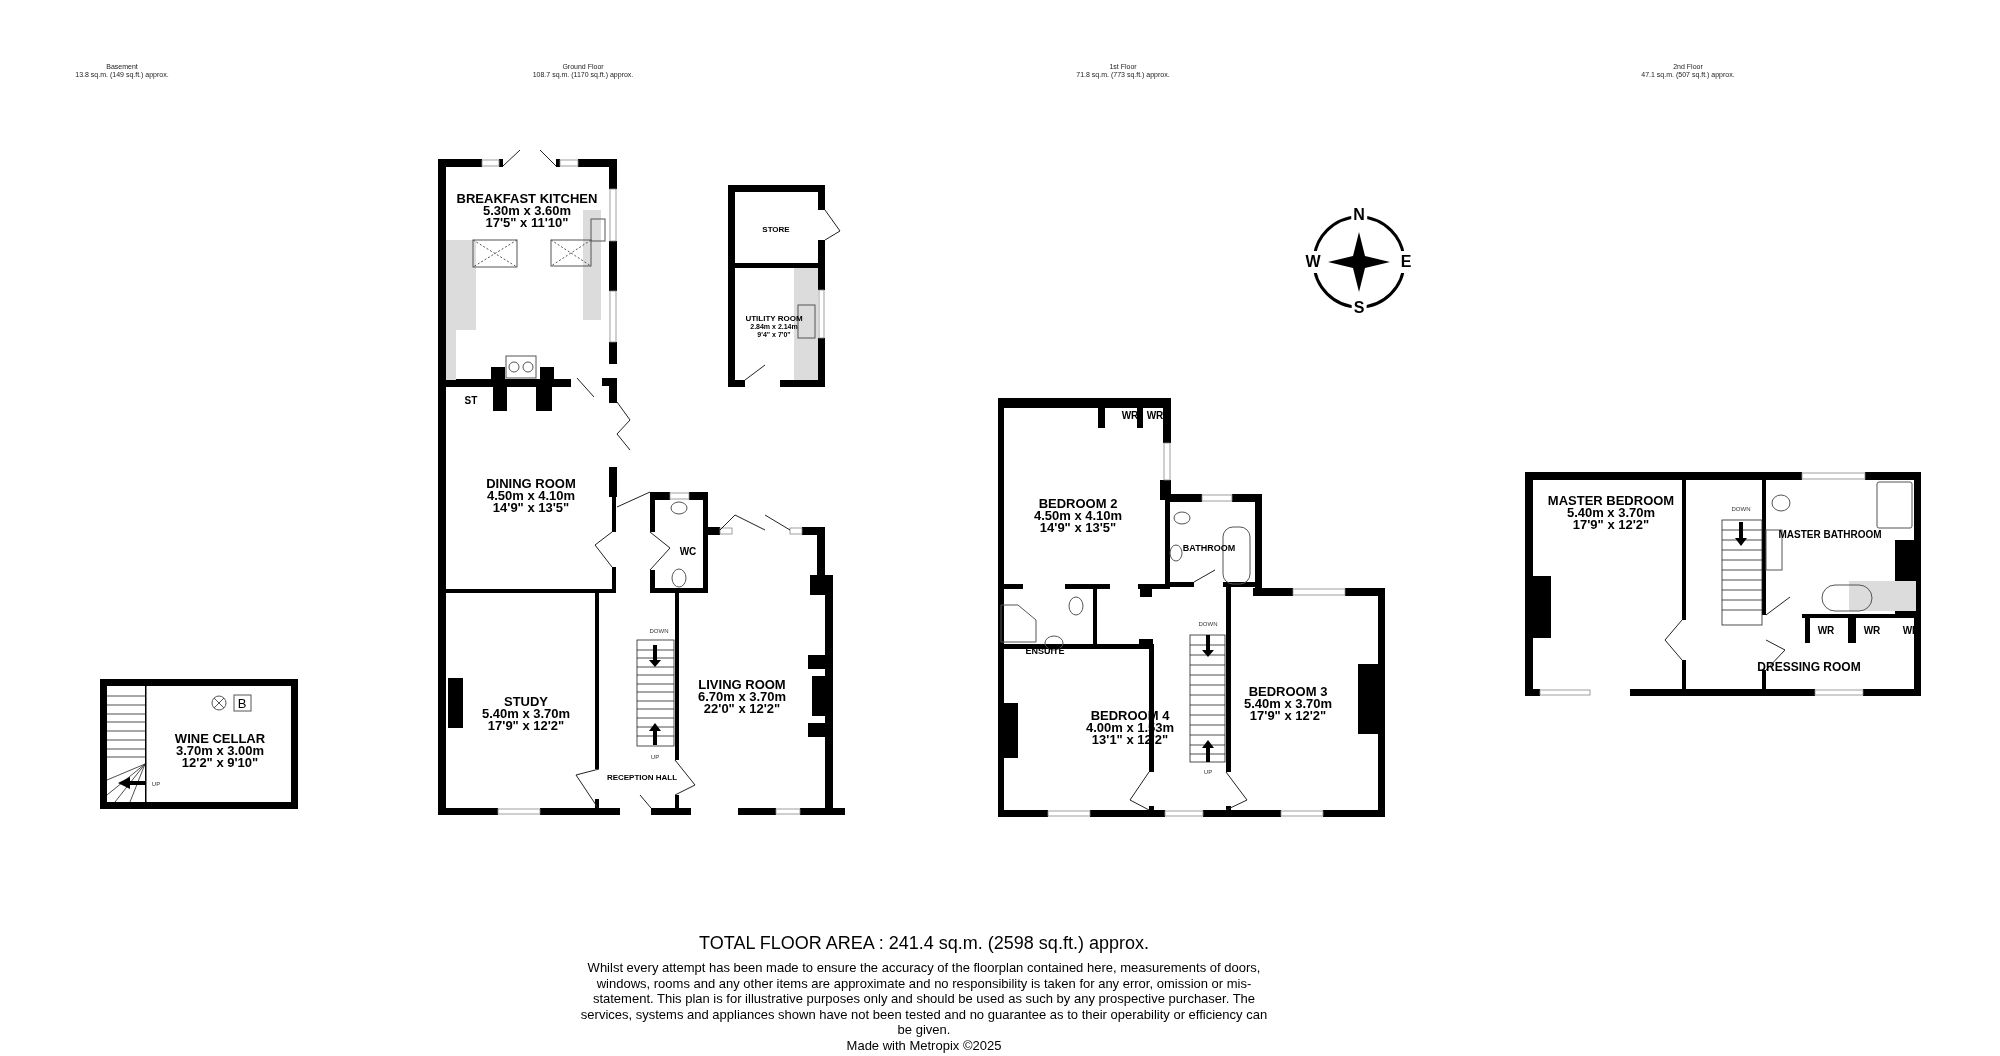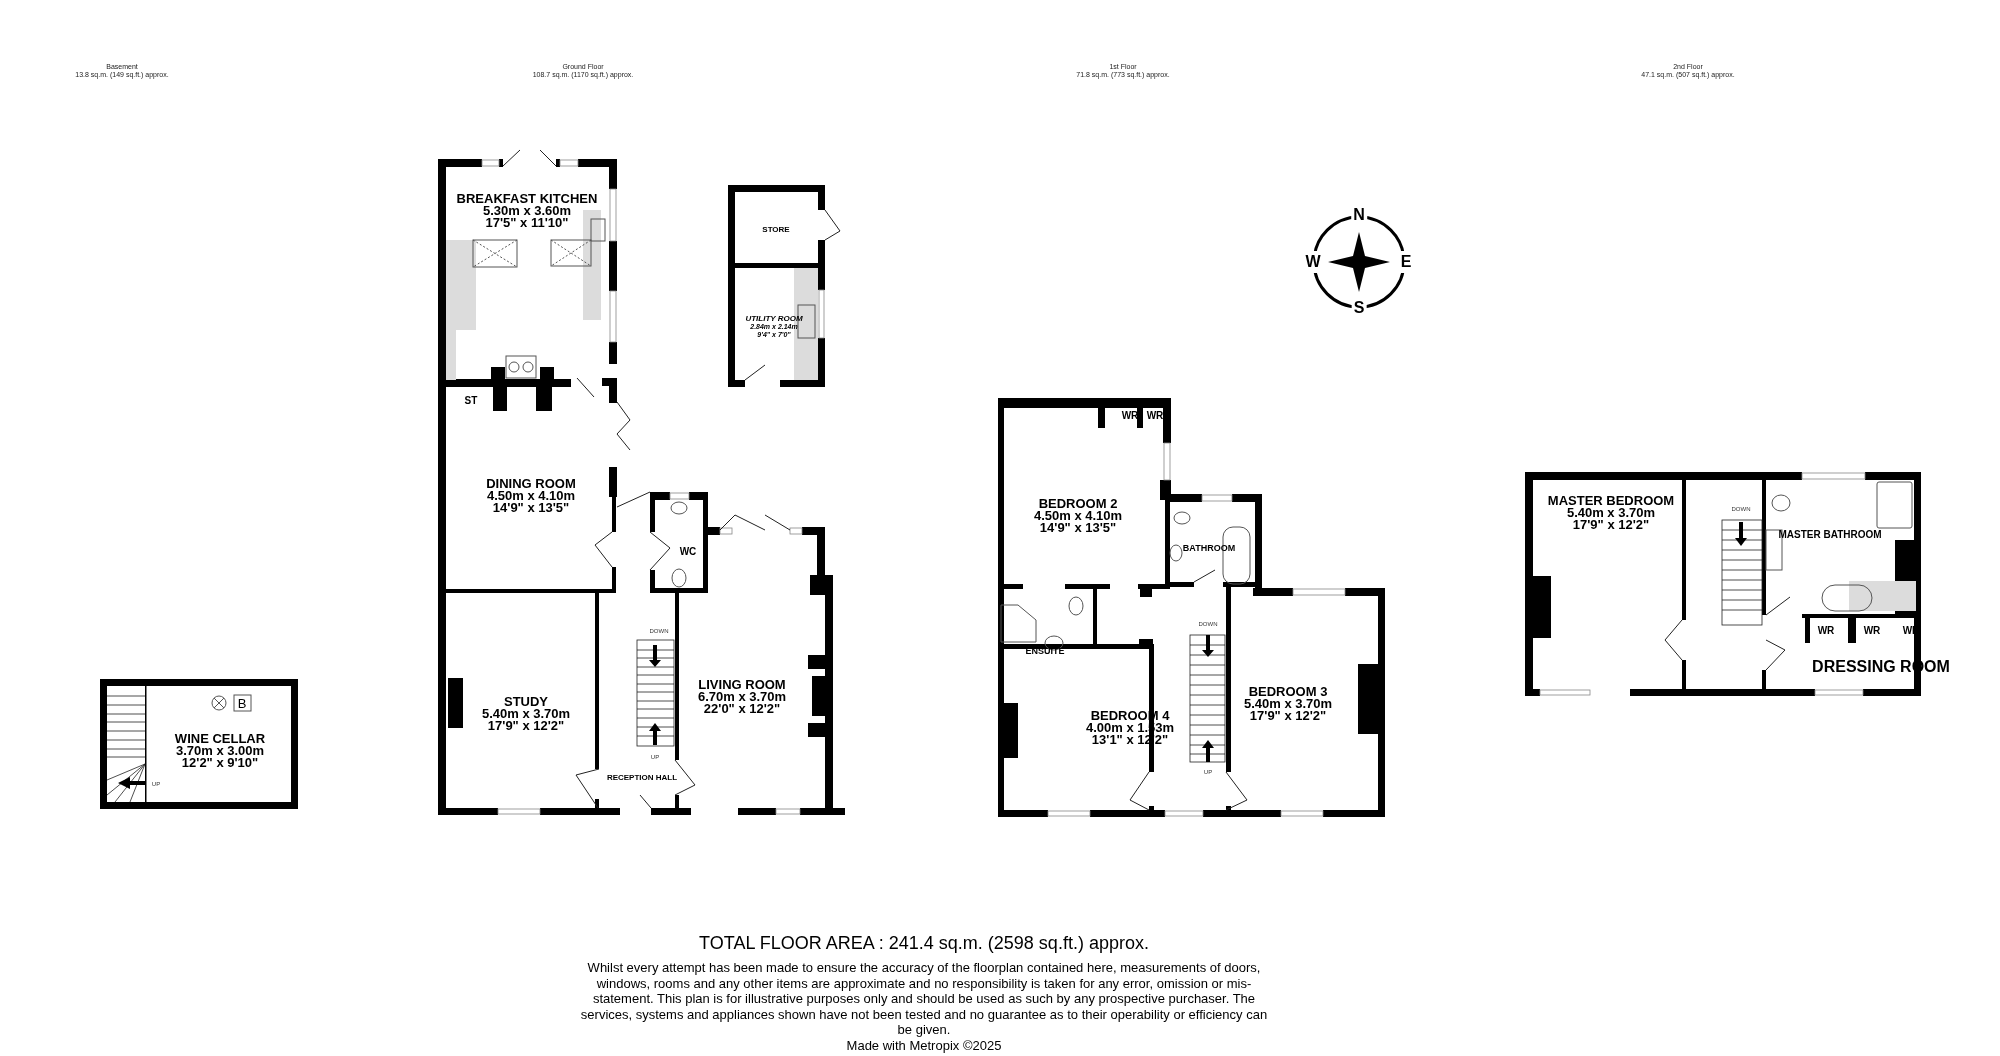--- a/index.html
+++ b/index.html
@@ -355,21 +355,21 @@
 </div>
 <div class="small-label" style="left:242px;top:703px;font-weight:normal;font-size:13px;">B</div>
 <div class="tiny-label" style="left:156px;top:784px;">UP</div>
 
 <div class="room-label" style="left:527px;top:211px;">
   <span class="name">BREAKFAST KITCHEN</span>
   <span class="dim">5.30m  x 3.60m</span>
   <span class="dim">17'5"  x 11'10"</span>
 </div>
 <div class="small-label" style="left:776px;top:229px;font-size:8px;">STORE</div>
-<div class="room-label" style="left:774px;top:327px;font-size:8px;line-height:8px;font-style:italic;">
+<div class="room-label" style="left:774px;top:327px;font-size:8px;line-height:8px;">
   <span class="name">UTILITY ROOM</span>
   <span class="dim" style="font-size:7px;">2.84m  x 2.14m</span>
   <span class="dim" style="font-size:7px;">9'4"  x 7'0"</span>
 </div>
 <div class="small-label" style="left:471px;top:400px;">ST</div>
 <div class="room-label" style="left:531px;top:496px;">
   <span class="name">DINING ROOM</span>
   <span class="dim">4.50m  x 4.10m</span>
   <span class="dim">14'9"  x 13'5"</span>
 </div>
@@ -413,19 +413,19 @@
 <div class="room-label" style="left:1611px;top:513px;">
   <span class="name">MASTER BEDROOM</span>
   <span class="dim">5.40m  x 3.70m</span>
   <span class="dim">17'9"  x 12'2"</span>
 </div>
 <div class="tiny-label" style="left:1741px;top:509px;">DOWN</div>
 <div class="small-label" style="left:1830px;top:534px;font-size:10px;">MASTER BATHROOM</div>
 <div class="small-label" style="left:1826px;top:630px;font-size:10px;">WR</div>
 <div class="small-label" style="left:1872px;top:630px;font-size:10px;">WR</div>
 <div class="small-label" style="left:1911px;top:630px;font-size:10px;">WR</div>
-<div class="small-label" style="left:1860px;top:667px;font-size:16px;padding-left:42px;">DRESSING ROOM</div>
+<div class="small-label" style="left:1788px;top:667px;font-size:12px;padding-left:42px;">DRESSING ROOM</div>
 
 <div class="footer" style="top:932px;">
   <div class="total">TOTAL FLOOR AREA : 241.4 sq.m. (2598 sq.ft.) approx.</div>
   <div class="disclaimer">Whilst every attempt has been made to ensure the accuracy of the floorplan contained here, measurements of doors, windows, rooms and any other items are approximate and no responsibility is taken for any error, omission or mis-statement. This plan is for illustrative purposes only and should be used as such by any prospective purchaser. The services, systems and appliances shown have not been tested and no guarantee as to their operability or efficiency can be given.</div>
   <div class="credit">Made with Metropix ©2025</div>
 </div>
 
 </body></html>

